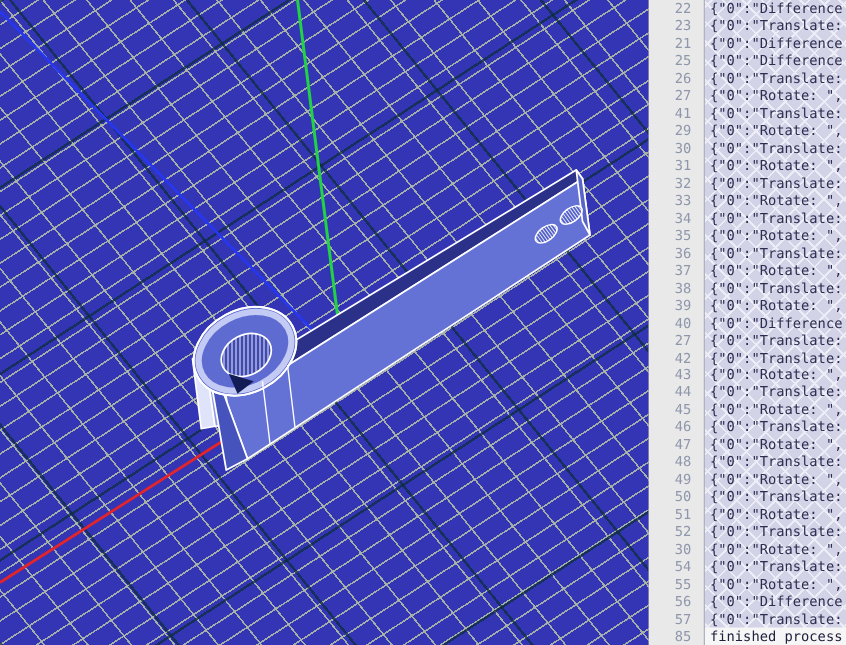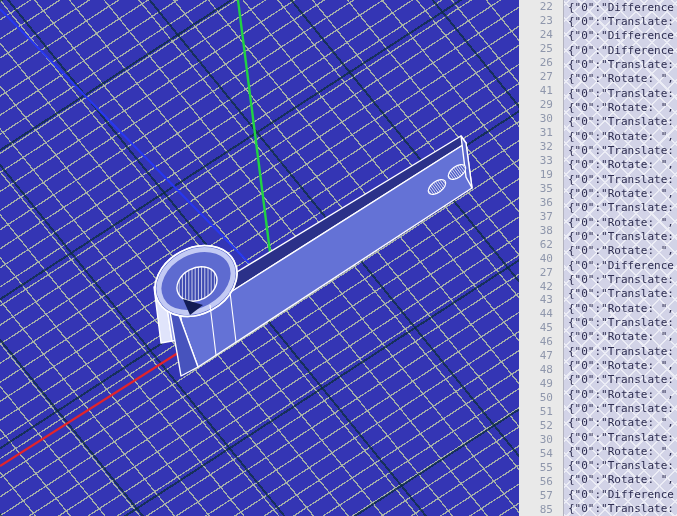--- a/index.html
+++ b/index.html
@@ -91,36 +91,36 @@
           </g>
         </g>
       </g>
     </svg>
   </div>
 
   <div class="console">
     <div class="gutter" id="gutter">
         <div class="num">22</div>
         <div class="num">23</div>
-        <div class="num">24</div>
+        <div class="num">21</div>
         <div class="num">25</div>
         <div class="num">26</div>
         <div class="num">27</div>
         <div class="num">41</div>
         <div class="num">29</div>
         <div class="num">30</div>
         <div class="num">31</div>
         <div class="num">32</div>
         <div class="num">33</div>
-        <div class="num">19</div>
+        <div class="num">34</div>
         <div class="num">35</div>
         <div class="num">36</div>
         <div class="num">37</div>
         <div class="num">38</div>
-        <div class="num">62</div>
+        <div class="num">39</div>
         <div class="num">40</div>
         <div class="num">27</div>
         <div class="num">42</div>
         <div class="num">43</div>
         <div class="num">44</div>
         <div class="num">45</div>
         <div class="num">46</div>
         <div class="num">47</div>
         <div class="num">48</div>
         <div class="num">49</div>
@@ -164,16 +164,17 @@
         <div class="row">{"0":"Translate:</div>
         <div class="row">{"0":"Rotate: ",</div>
         <div class="row">{"0":"Translate:</div>
         <div class="row">{"0":"Rotate: ",</div>
         <div class="row">{"0":"Translate:</div>
         <div class="row">{"0":"Rotate: ",</div>
         <div class="row">{"0":"Translate:</div>
         <div class="row">{"0":"Rotate: ",</div>
         <div class="row">{"0":"Difference</div>
         <div class="row">{"0":"Translate:</div>
+        <div class="row plain">finished process</div>
       </div>
   </div>
 
 </div>
 
 </body></html>

